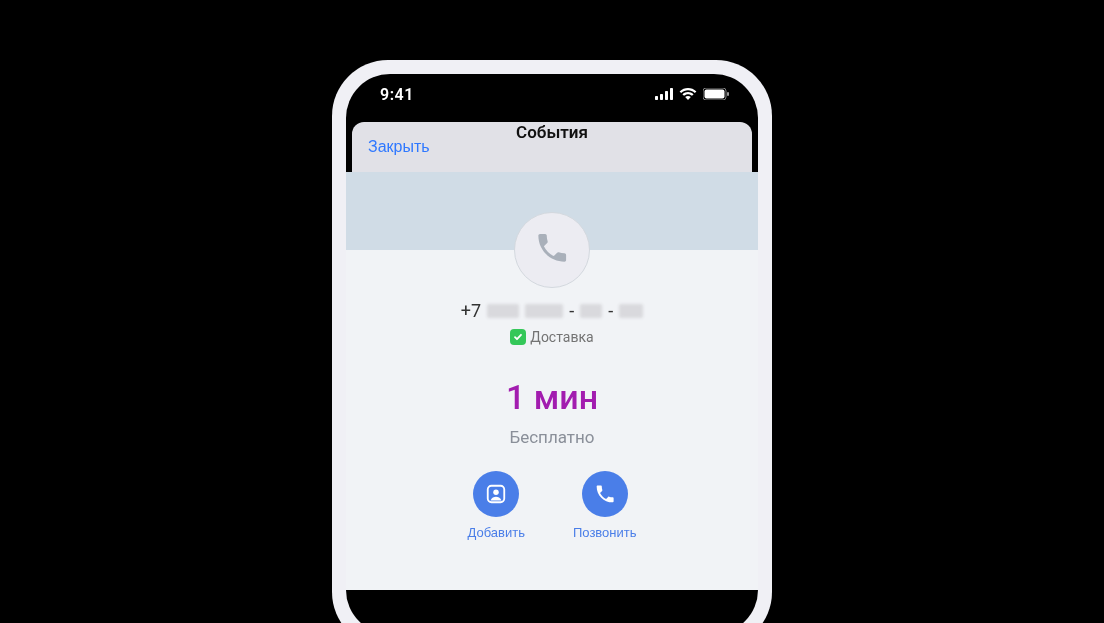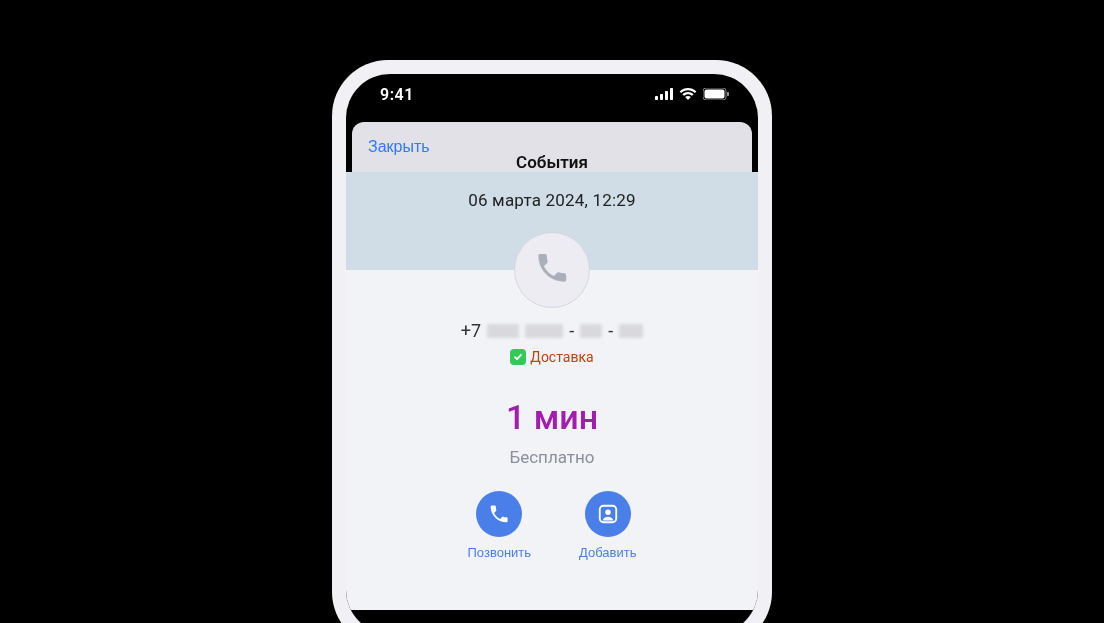--- a/index.html
+++ b/index.html
@@ -43,21 +43,21 @@
   .status-time { letter-spacing: 0.5px; }
   .status-icons { display: flex; align-items: center; gap: 6px; }
   .signal-icon svg, .wifi-icon svg, .battery-icon svg { display: block; }
   .nav-bar {
     background: #e1e1e7;
     margin: 0 6px;
     border-top-left-radius: 12px;
     border-top-right-radius: 12px;
     height: 50px;
     display: flex;
-    align-items: flex-end;
+    align-items: flex-start;
     position: relative;
     padding: 0 24px;
   }
   .nav-close {
     color: #2f78ff;
     font-size: 16px;
     font-weight: 400;
     background: none;
     border: none;
     cursor: pointer;
@@ -139,21 +139,21 @@
   }
   .check-badge {
     width: 16px;
     height: 16px;
     background: #34c759;
     border-radius: 4px;
     display: flex;
     align-items: center;
     justify-content: center;
   }
-  .category-text { color: #c2410c; }
+  .category-text { color: #737373; }
   .duration {
     margin-top: 32px;
     font-size: 34px;
     font-weight: 500;
     color: #a21caf;
   }
   .cost {
     margin-top: 10px;
     font-size: 17px;
     color: #8a8f99;
@@ -224,21 +224,20 @@
         </span>
       </div>
     </div>
 
     <div class="nav-bar">
       <button class="nav-close">Закрыть</button>
       <div class="nav-title">События</div>
     </div>
 
     <div class="content-top">
-      <div class="date-line">06 марта 2024, 12:29</div>
       <div class="avatar-wrap">
         <div class="avatar">
           <span>
             <svg width="36" height="36" viewBox="0 0 24 24">
                 <path fill="#a9b0ba" d="M6.6 10.8c1.4 2.8 3.8 5.2 6.6 6.6l2.2-2.2c.3-.3.7-.4 1.1-.3 1.2.4 2.5.6 3.8.6.6 0 1.1.5 1.1 1.1V20c0 .6-.5 1.1-1.1 1.1C10.6 21.1 2.9 13.4 2.9 3.7 2.9 3.1 3.4 2.6 4 2.6h3.4c.6 0 1.1.5 1.1 1.1 0 1.3.2 2.6.6 3.8.1.4 0 .8-.3 1.1L6.6 10.8z"></path>
               </svg>
           </span>
         </div>
       </div>
     </div>
@@ -258,35 +257,35 @@
           <svg width="10" height="10" viewBox="0 0 10 10">
               <path fill="none" stroke="#fff" stroke-width="1.8" stroke-linecap="round" stroke-linejoin="round" d="M2 5.2 L4 7.2 L8 2.8"></path>
             </svg>
         </span>
         <span class="category-text">Доставка</span>
       </div>
       <div class="duration">1 мин</div>
       <div class="cost">Бесплатно</div>
 
       <div class="actions">
-        <button class="action-item">
-          <span class="action-circle">
-            <svg width="22" height="22" viewBox="0 0 24 24">
-                <path fill="#fff" d="M6.6 10.8c1.4 2.8 3.8 5.2 6.6 6.6l2.2-2.2c.3-.3.7-.4 1.1-.3 1.2.4 2.5.6 3.8.6.6 0 1.1.5 1.1 1.1V20c0 .6-.5 1.1-1.1 1.1C10.6 21.1 2.9 13.4 2.9 3.7 2.9 3.1 3.4 2.6 4 2.6h3.4c.6 0 1.1.5 1.1 1.1 0 1.3.2 2.6.6 3.8.1.4 0 .8-.3 1.1L6.6 10.8z"></path>
-              </svg>
-          </span>
-          <span class="action-label">Позвонить</span>
-        </button>
         <button class="action-item">
           <span class="action-circle">
             <svg width="22" height="22" viewBox="0 0 24 24">
                 <rect x="3" y="3" width="18" height="18" rx="4" fill="none" stroke="#fff" stroke-width="2"></rect>
                 <circle cx="12" cy="10" r="3" fill="#fff"></circle>
                 <path d="M6 19c1-3 4-4 6-4s5 1 6 4" fill="#fff"></path>
               </svg>
           </span>
           <span class="action-label">Добавить</span>
         </button>
+        <button class="action-item">
+          <span class="action-circle">
+            <svg width="22" height="22" viewBox="0 0 24 24">
+                <path fill="#fff" d="M6.6 10.8c1.4 2.8 3.8 5.2 6.6 6.6l2.2-2.2c.3-.3.7-.4 1.1-.3 1.2.4 2.5.6 3.8.6.6 0 1.1.5 1.1 1.1V20c0 .6-.5 1.1-1.1 1.1C10.6 21.1 2.9 13.4 2.9 3.7 2.9 3.1 3.4 2.6 4 2.6h3.4c.6 0 1.1.5 1.1 1.1 0 1.3.2 2.6.6 3.8.1.4 0 .8-.3 1.1L6.6 10.8z"></path>
+              </svg>
+          </span>
+          <span class="action-label">Позвонить</span>
+        </button>
       </div>
     </div>
 
   </div>
 </div>
 
 </body></html>

